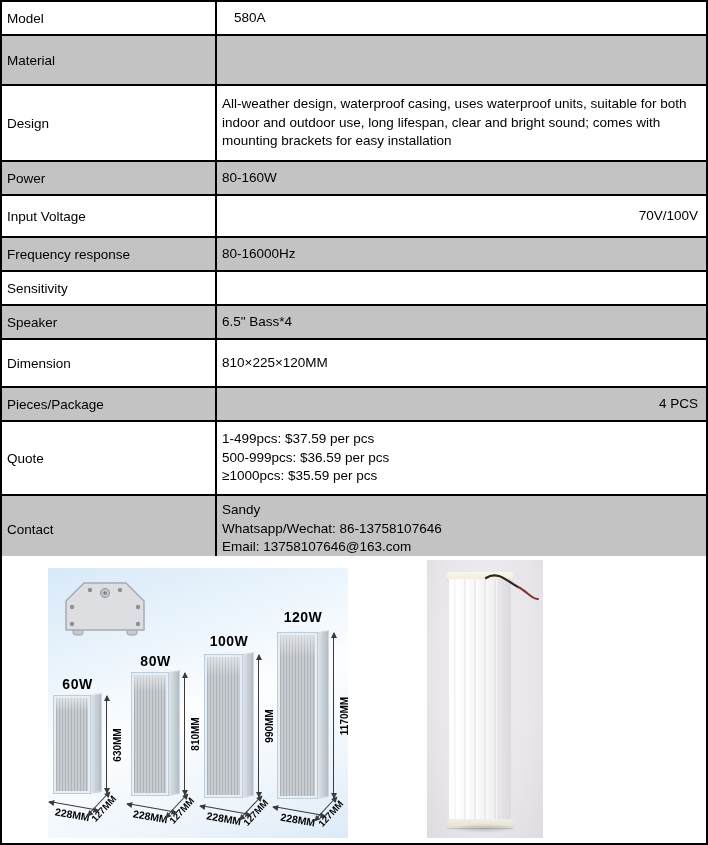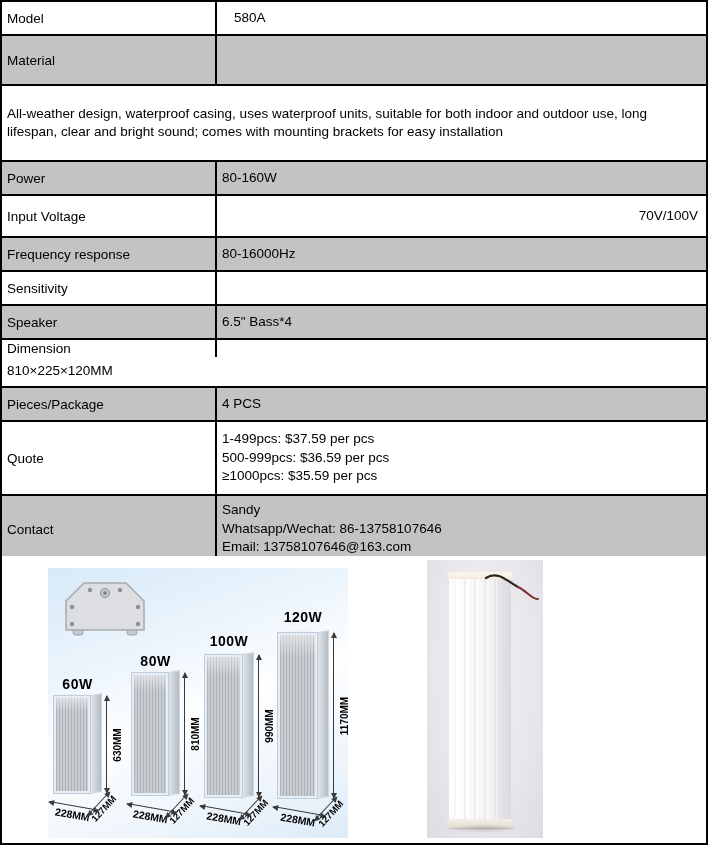--- a/index.html
+++ b/index.html
@@ -105,20 +105,21 @@
 
   <div class="spec-table" id="spec-table">
       <div class="trow" style="height: 34px; gap: 12px;">
         <div class="tlabel">Model</div>
         <div class="tvalue">580A</div>
       </div>
       <div class="trow shaded" style="height: 50px; text-align: right;">
         <div class="tlabel">Material</div>
       </div>
       <div class="trow" style="height: 76px;">
+        <div class="tlabel">Design</div>
         <div class="tvalue">All-weather design, waterproof casing, uses waterproof units, suitable for both indoor and outdoor use, long lifespan, clear and bright sound; comes with mounting brackets for easy installation</div>
       </div>
       <div class="trow shaded" style="height: 34px;">
         <div class="tlabel">Power</div>
         <div class="tvalue">80-160W</div>
       </div>
       <div class="trow" style="height: 42px; text-align: right;">
         <div class="tlabel">Input Voltage</div>
         <div class="tvalue">70V/100V</div>
       </div>
@@ -126,25 +127,25 @@
         <div class="tlabel">Frequency response</div>
         <div class="tvalue">80-16000Hz</div>
       </div>
       <div class="trow" style="height: 34px;">
         <div class="tlabel">Sensitivity</div>
       </div>
       <div class="trow shaded" style="height: 34px;">
         <div class="tlabel">Speaker</div>
         <div class="tvalue">6.5" Bass*4</div>
       </div>
-      <div class="trow" style="height: 48px; flex-direction: column;">
+      <div class="trow" style="height: 48px;">
         <div class="tlabel">Dimension</div>
         <div class="tvalue">810×225×120MM</div>
       </div>
-      <div class="trow shaded" style="height: 34px;">
+      <div class="trow shaded" style="height: 34px; text-align: right;">
         <div class="tlabel">Pieces/Package</div>
         <div class="tvalue">4 PCS</div>
       </div>
       <div class="trow" style="height: 74px;">
         <div class="tlabel">Quote</div>
         <div class="tvalue">1-499pcs: $37.59 per pcs
 500-999pcs: $36.59 per pcs
 ≥1000pcs: $35.59 per pcs</div>
       </div>
       <div class="trow shaded" style="height: 68px;">

